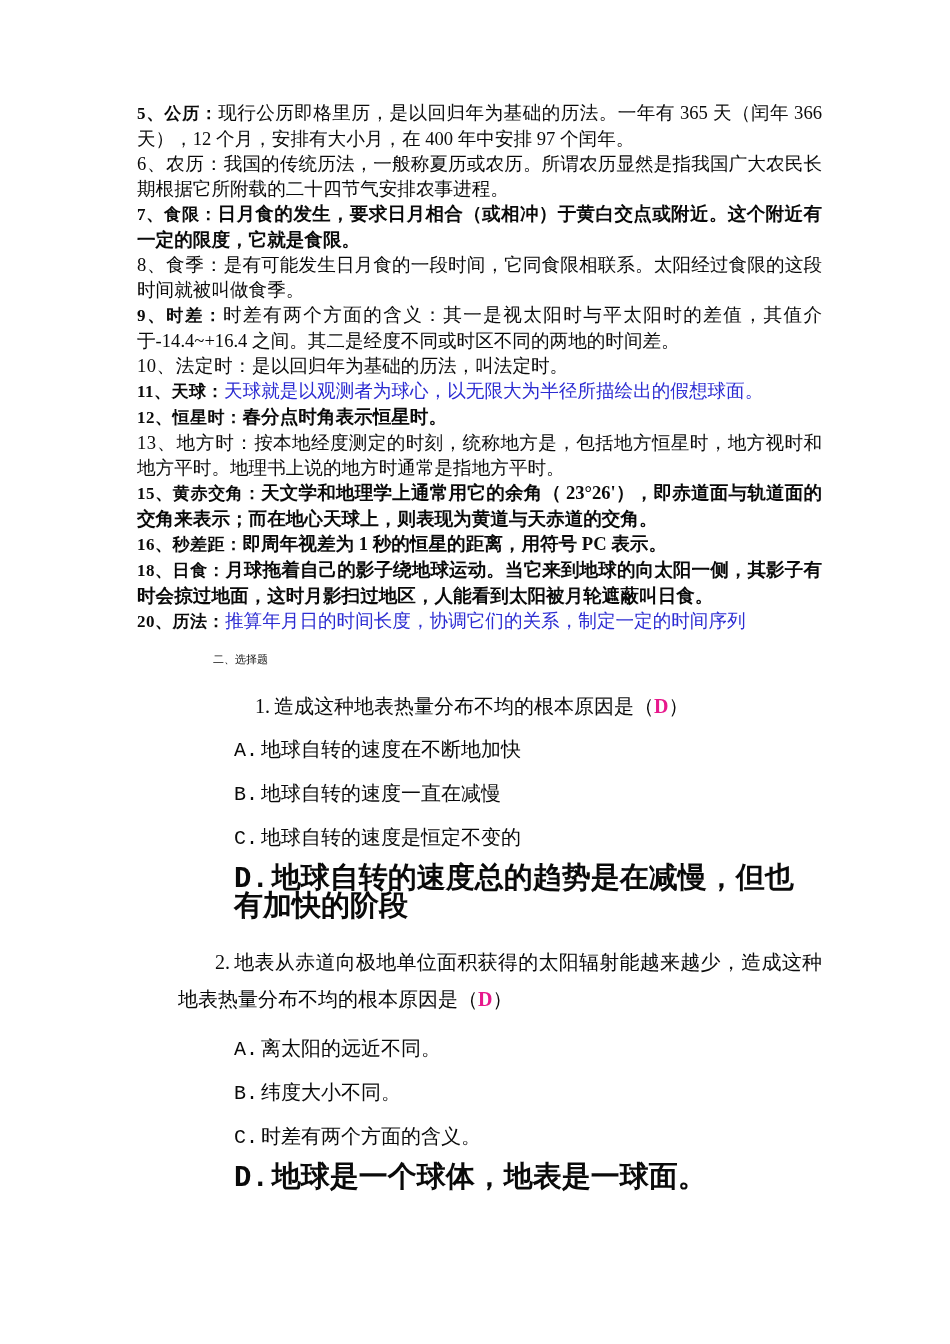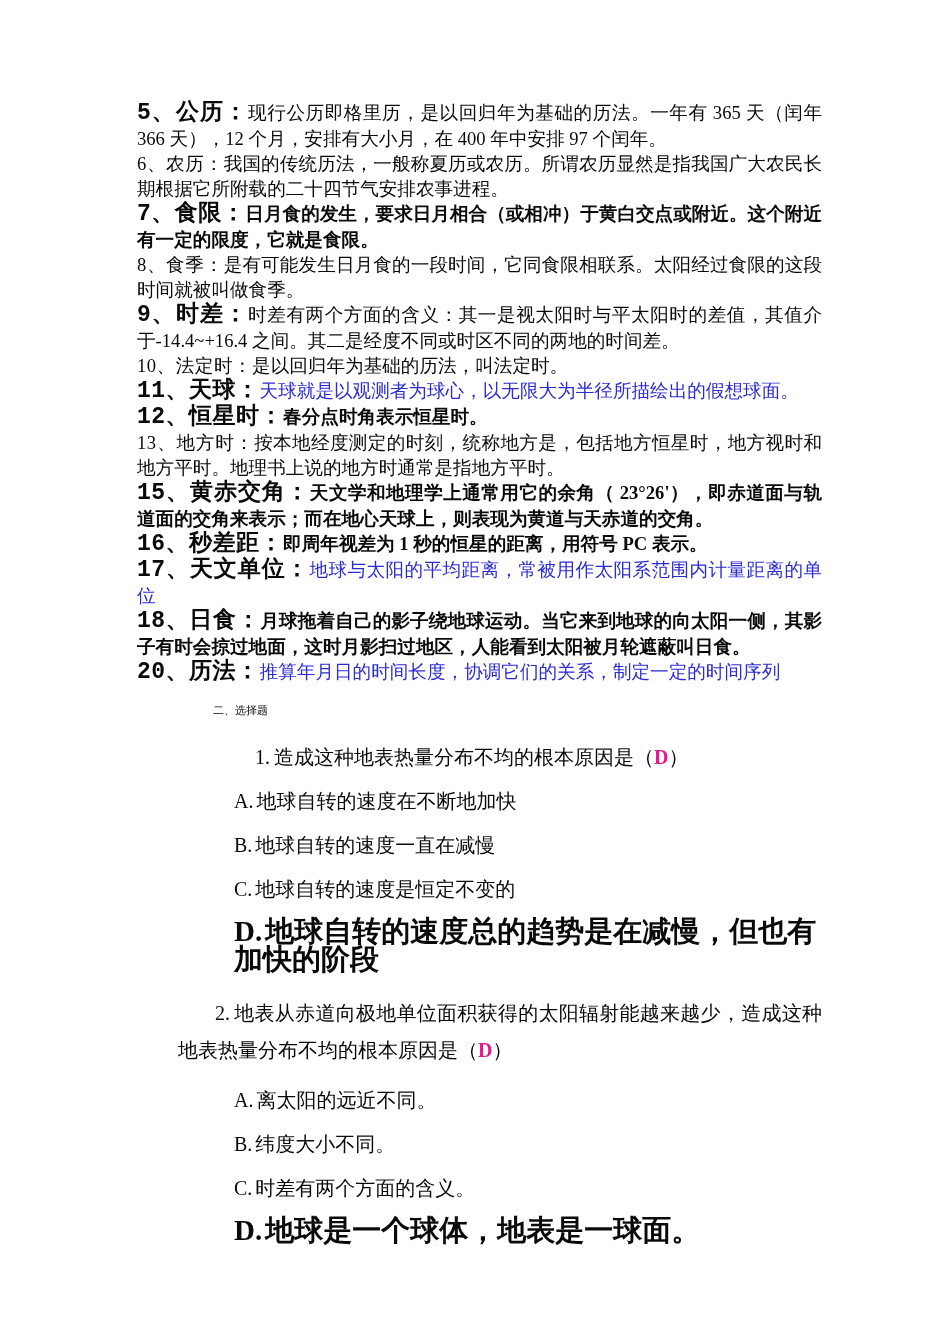--- a/index.html
+++ b/index.html
@@ -20,21 +20,21 @@
     padding:100px 128px 0 137px;
   }
   
   .defs p{
     margin:0;
     font-size:18.6px;
     line-height:25px;
     text-align:justify;
   }
   .defs .label{letter-spacing:0.5px;}
-  .defs .label.bold{font-weight:700;font-size:23px;font-family:Liberation Mono, monospace;}
+  .defs .label.bold{font-weight:700;font-size:17px;}
   .defs .text.bold{font-weight:700;}
   .defs .text.blue{color:var(--blue);}
   
   .section-title{
     margin:14px 0 0 76px;
     font-size:11px;
     line-height:22px;
   }
   .stem{font-size:20px;line-height:25px;}
   .stem.stem-1{margin:24px 0 0 118px;}
@@ -42,20 +42,21 @@
     margin:22px 0 0 41px;
     text-indent:37px;
     line-height:37px;
     text-align:justify;
   }
   .qnum{margin-right:4px;}
   .option{
     margin:19px 0 0 97px;
     font-size:20px;
     line-height:25px;
+    font-family:Liberation Mono, monospace;
   }
   .option.emph{
     font-size:29px;
     font-weight:700;
     margin-top:15px;
     line-height:28px;
   }
   .olabel{margin-right:3px;}
   .answer{color:var(--magenta);font-weight:700;}
 </style>
@@ -68,21 +69,20 @@
       <p><span class="label normal">6、农历：</span><span class="text normal">我国的传统历法，一般称夏历或农历。所谓农历显然是指我国广大农民长期根据它所附载的二十四节气安排农事进程。</span></p>
       <p><span class="label bold">7、食限：</span><span class="text bold">日月食的发生，要求日月相合（或相冲）于黄白交点或附近。这个附近有一定的限度，它就是食限。</span></p>
       <p><span class="label normal">8、食季：</span><span class="text normal">是有可能发生日月食的一段时间，它同食限相联系。太阳经过食限的这段时间就被叫做食季。</span></p>
       <p><span class="label bold">9、时差：</span><span class="text normal">时差有两个方面的含义：其一是视太阳时与平太阳时的差值，其值介于-14.4~+16.4 之间。其二是经度不同或时区不同的两地的时间差。</span></p>
       <p><span class="label normal">10、法定时：</span><span class="text normal">是以回归年为基础的历法，叫法定时。</span></p>
       <p><span class="label bold">11、天球：</span><span class="text blue">天球就是以观测者为球心，以无限大为半径所描绘出的假想球面。</span></p>
       <p><span class="label bold">12、恒星时：</span><span class="text bold">春分点时角表示恒星时。</span></p>
       <p><span class="label normal">13、地方时：</span><span class="text normal">按本地经度测定的时刻，统称地方是，包括地方恒星时，地方视时和地方平时。地理书上说的地方时通常是指地方平时。</span></p>
       <p><span class="label bold">15、黄赤交角：</span><span class="text bold">天文学和地理学上通常用它的余角（ 23°26'），即赤道面与轨道面的交角来表示；而在地心天球上，则表现为黄道与天赤道的交角。</span></p>
       <p><span class="label bold">16、秒差距：</span><span class="text bold">即周年视差为 1 秒的恒星的距离，用符号 PC 表示。</span></p>
-      <p><span class="label bold">17、天文单位：</span><span class="text blue">地球与太阳的平均距离，常被用作太阳系范围内计量距离的单位</span></p>
       <p><span class="label bold">18、日食：</span><span class="text bold">月球拖着自己的影子绕地球运动。当它来到地球的向太阳一侧，其影子有时会掠过地面，这时月影扫过地区，人能看到太阳被月轮遮蔽叫日食。</span></p>
       <p><span class="label bold">20、历法：</span><span class="text blue">推算年月日的时间长度，协调它们的关系，制定一定的时间序列</span></p>
     </div>
   <p class="section-title">二、选择题</p>
   <div>
       <p class="stem stem-1"><span class="qnum">1.</span><span>造成这种地表热量分布不均的根本原因是（</span><span class="answer">D</span><span>）</span></p>
       <p class="option"><span class="olabel">A.</span><span>地球自转的速度在不断地加快</span></p>
       <p class="option"><span class="olabel">B.</span><span>地球自转的速度一直在减慢</span></p>
       <p class="option"><span class="olabel">C.</span><span>地球自转的速度是恒定不变的</span></p>
       <p class="option emph"><span class="olabel">D.</span><span>地球自转的速度总的趋势是在减慢，但也有加快的阶段</span></p>

